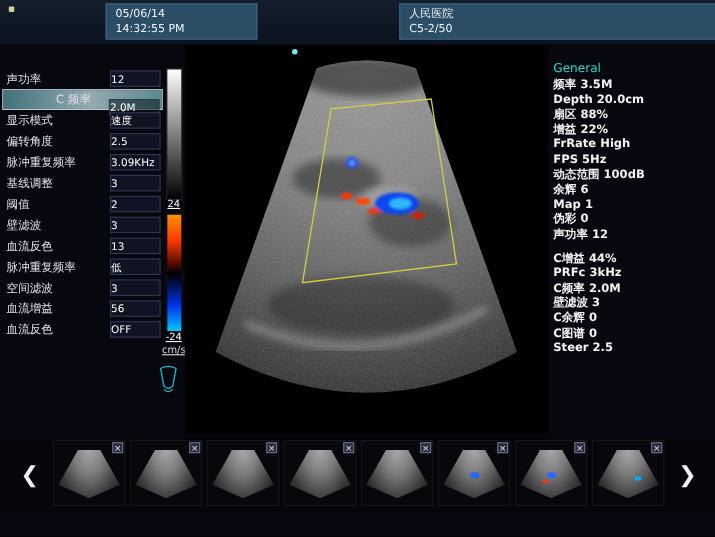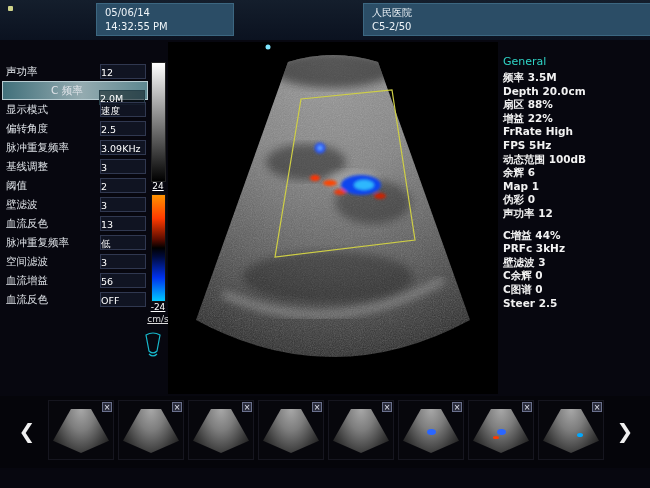--- a/index.html
+++ b/index.html
@@ -206,20 +206,21 @@
     <div class="rp-line">FrRate High</div>
     <div class="rp-line">FPS 5Hz</div>
     <div class="rp-line">动态范围 100dB</div>
     <div class="rp-line">余辉 6</div>
     <div class="rp-line">Map 1</div>
     <div class="rp-line">伪彩 0</div>
     <div class="rp-line">声功率 12</div>
     <div class="rp-group2">
       <div class="rp-line">C增益 44%</div>
       <div class="rp-line">PRFc 3kHz</div>
+      <div class="rp-line">C频率 2.0M</div>
       <div class="rp-line">壁滤波 3</div>
       <div class="rp-line">C余辉 0</div>
       <div class="rp-line">C图谱 0</div>
       <div class="rp-line">Steer 2.5</div>
     </div>
   </div>
 
   <div class="thumb-strip">
     <div class="nav-arrow nav-prev">❮</div>
     <div class="thumbs">

